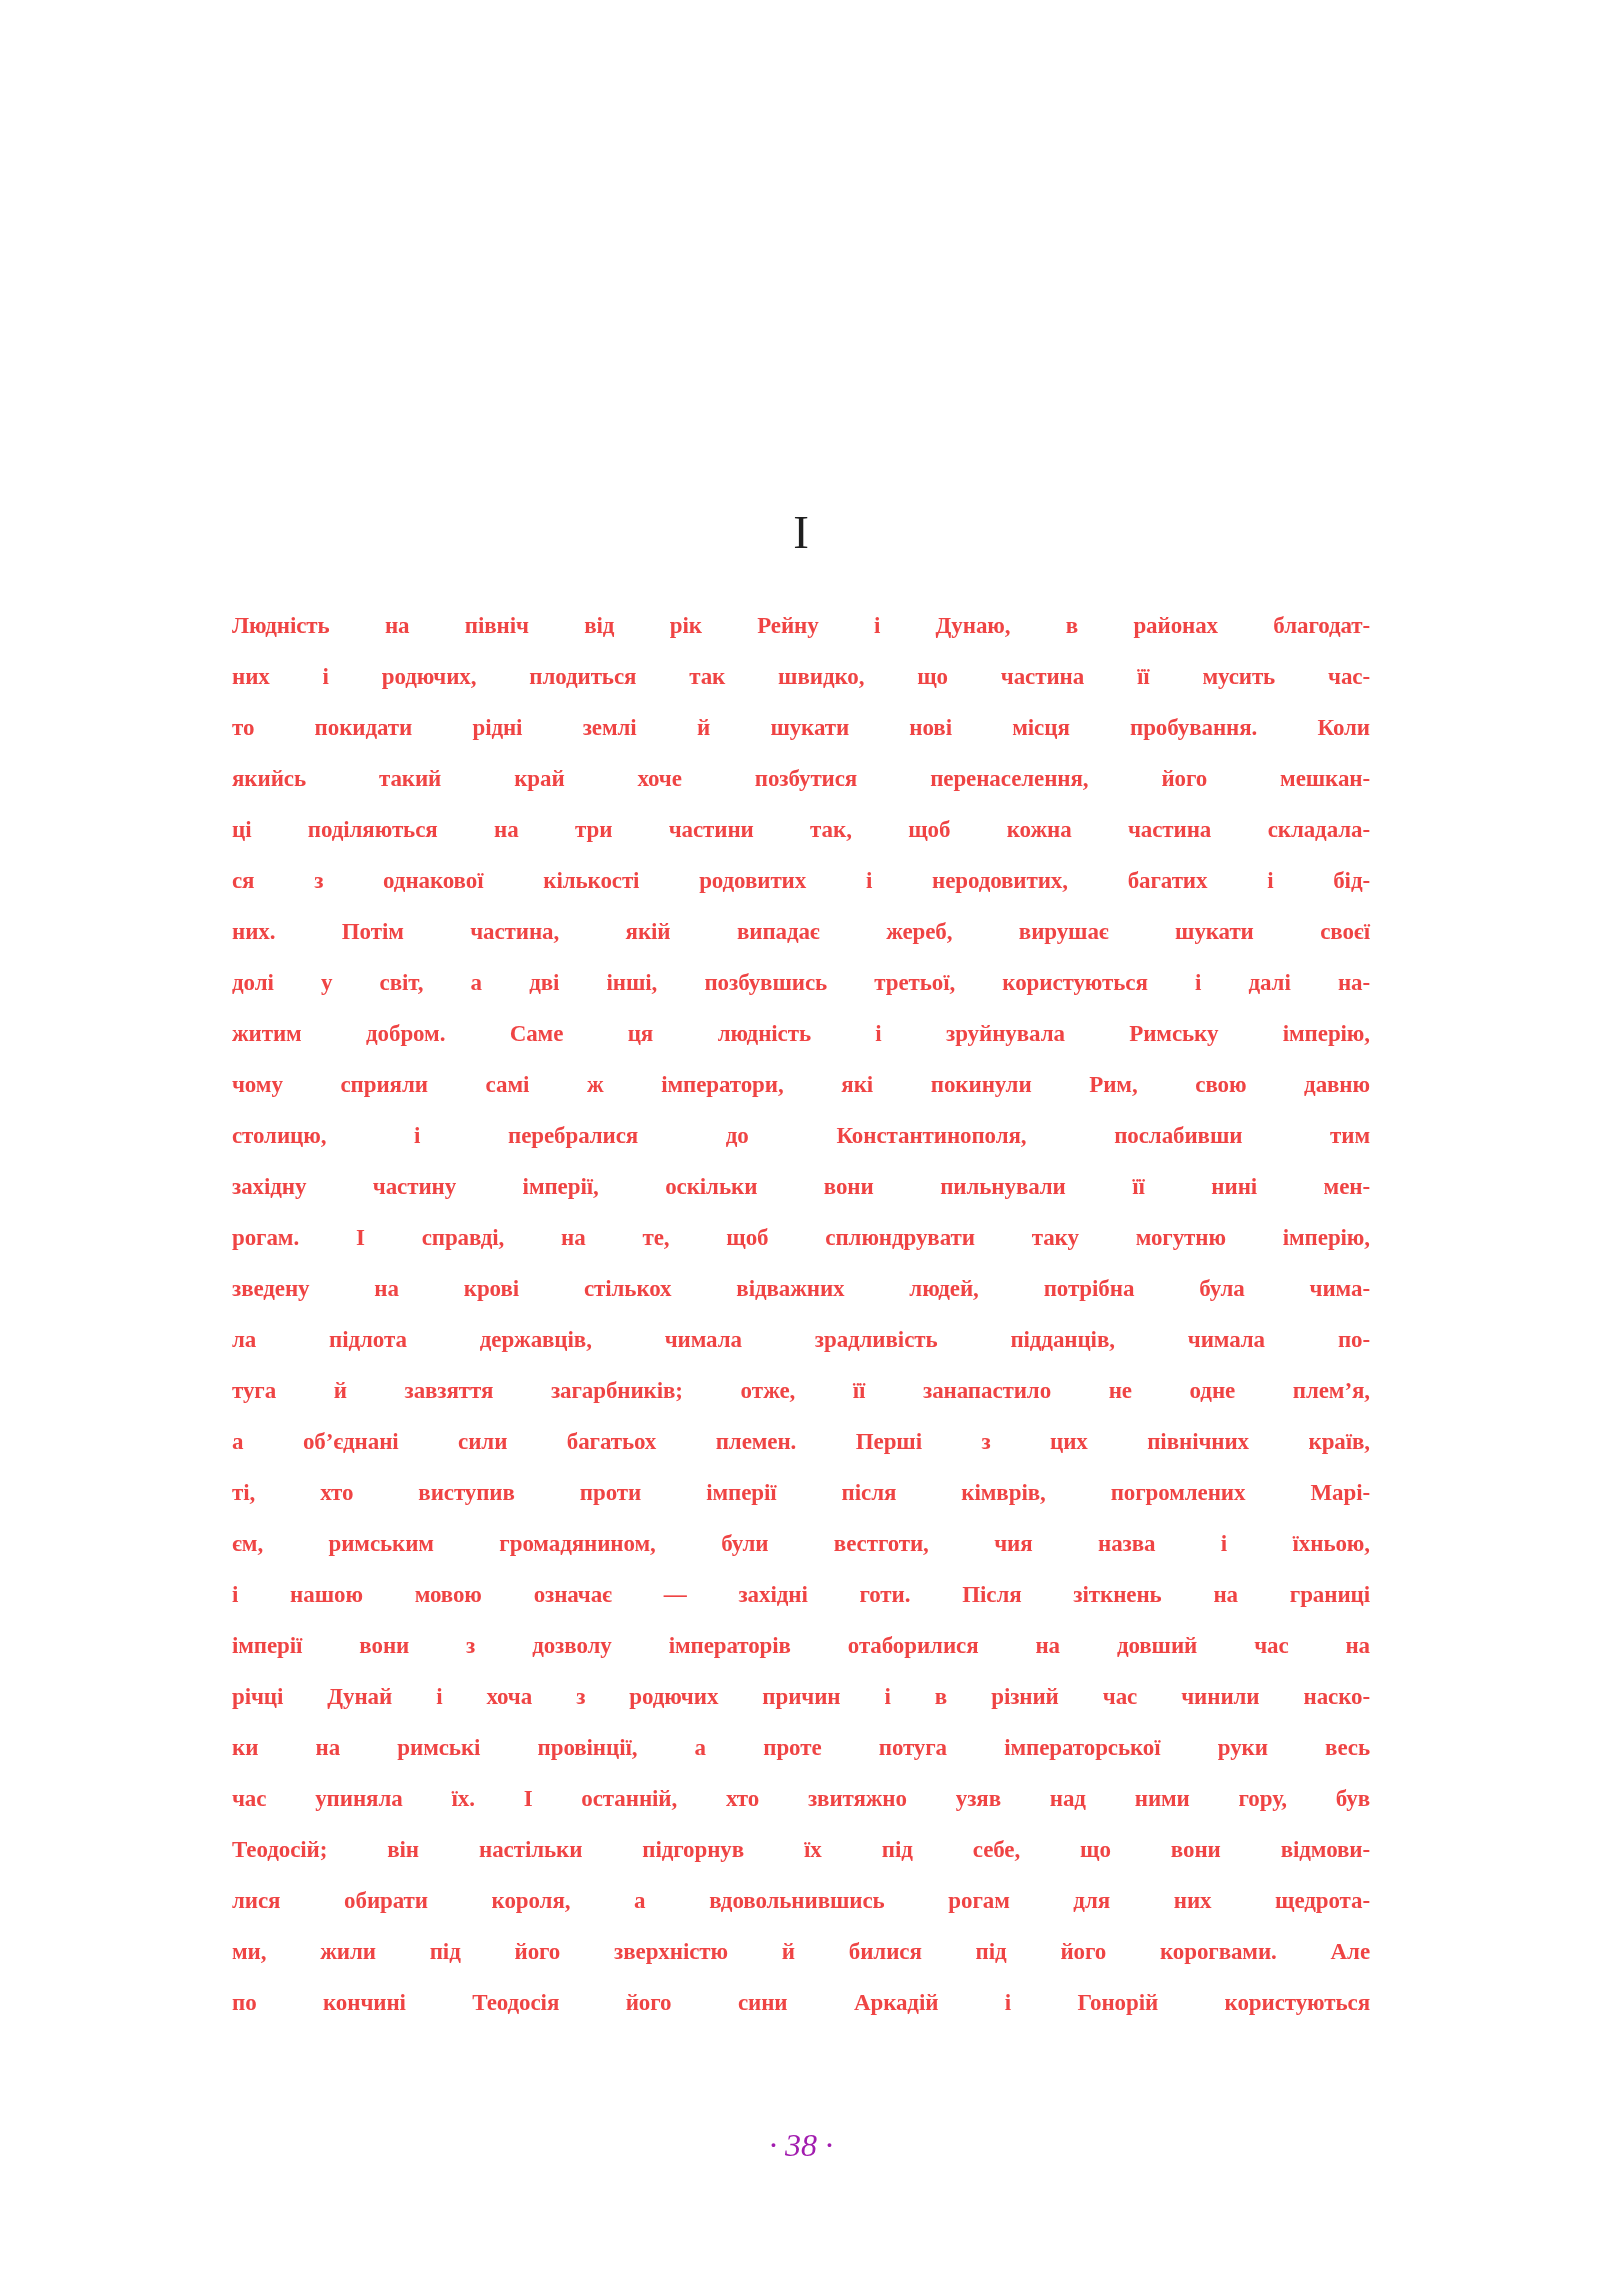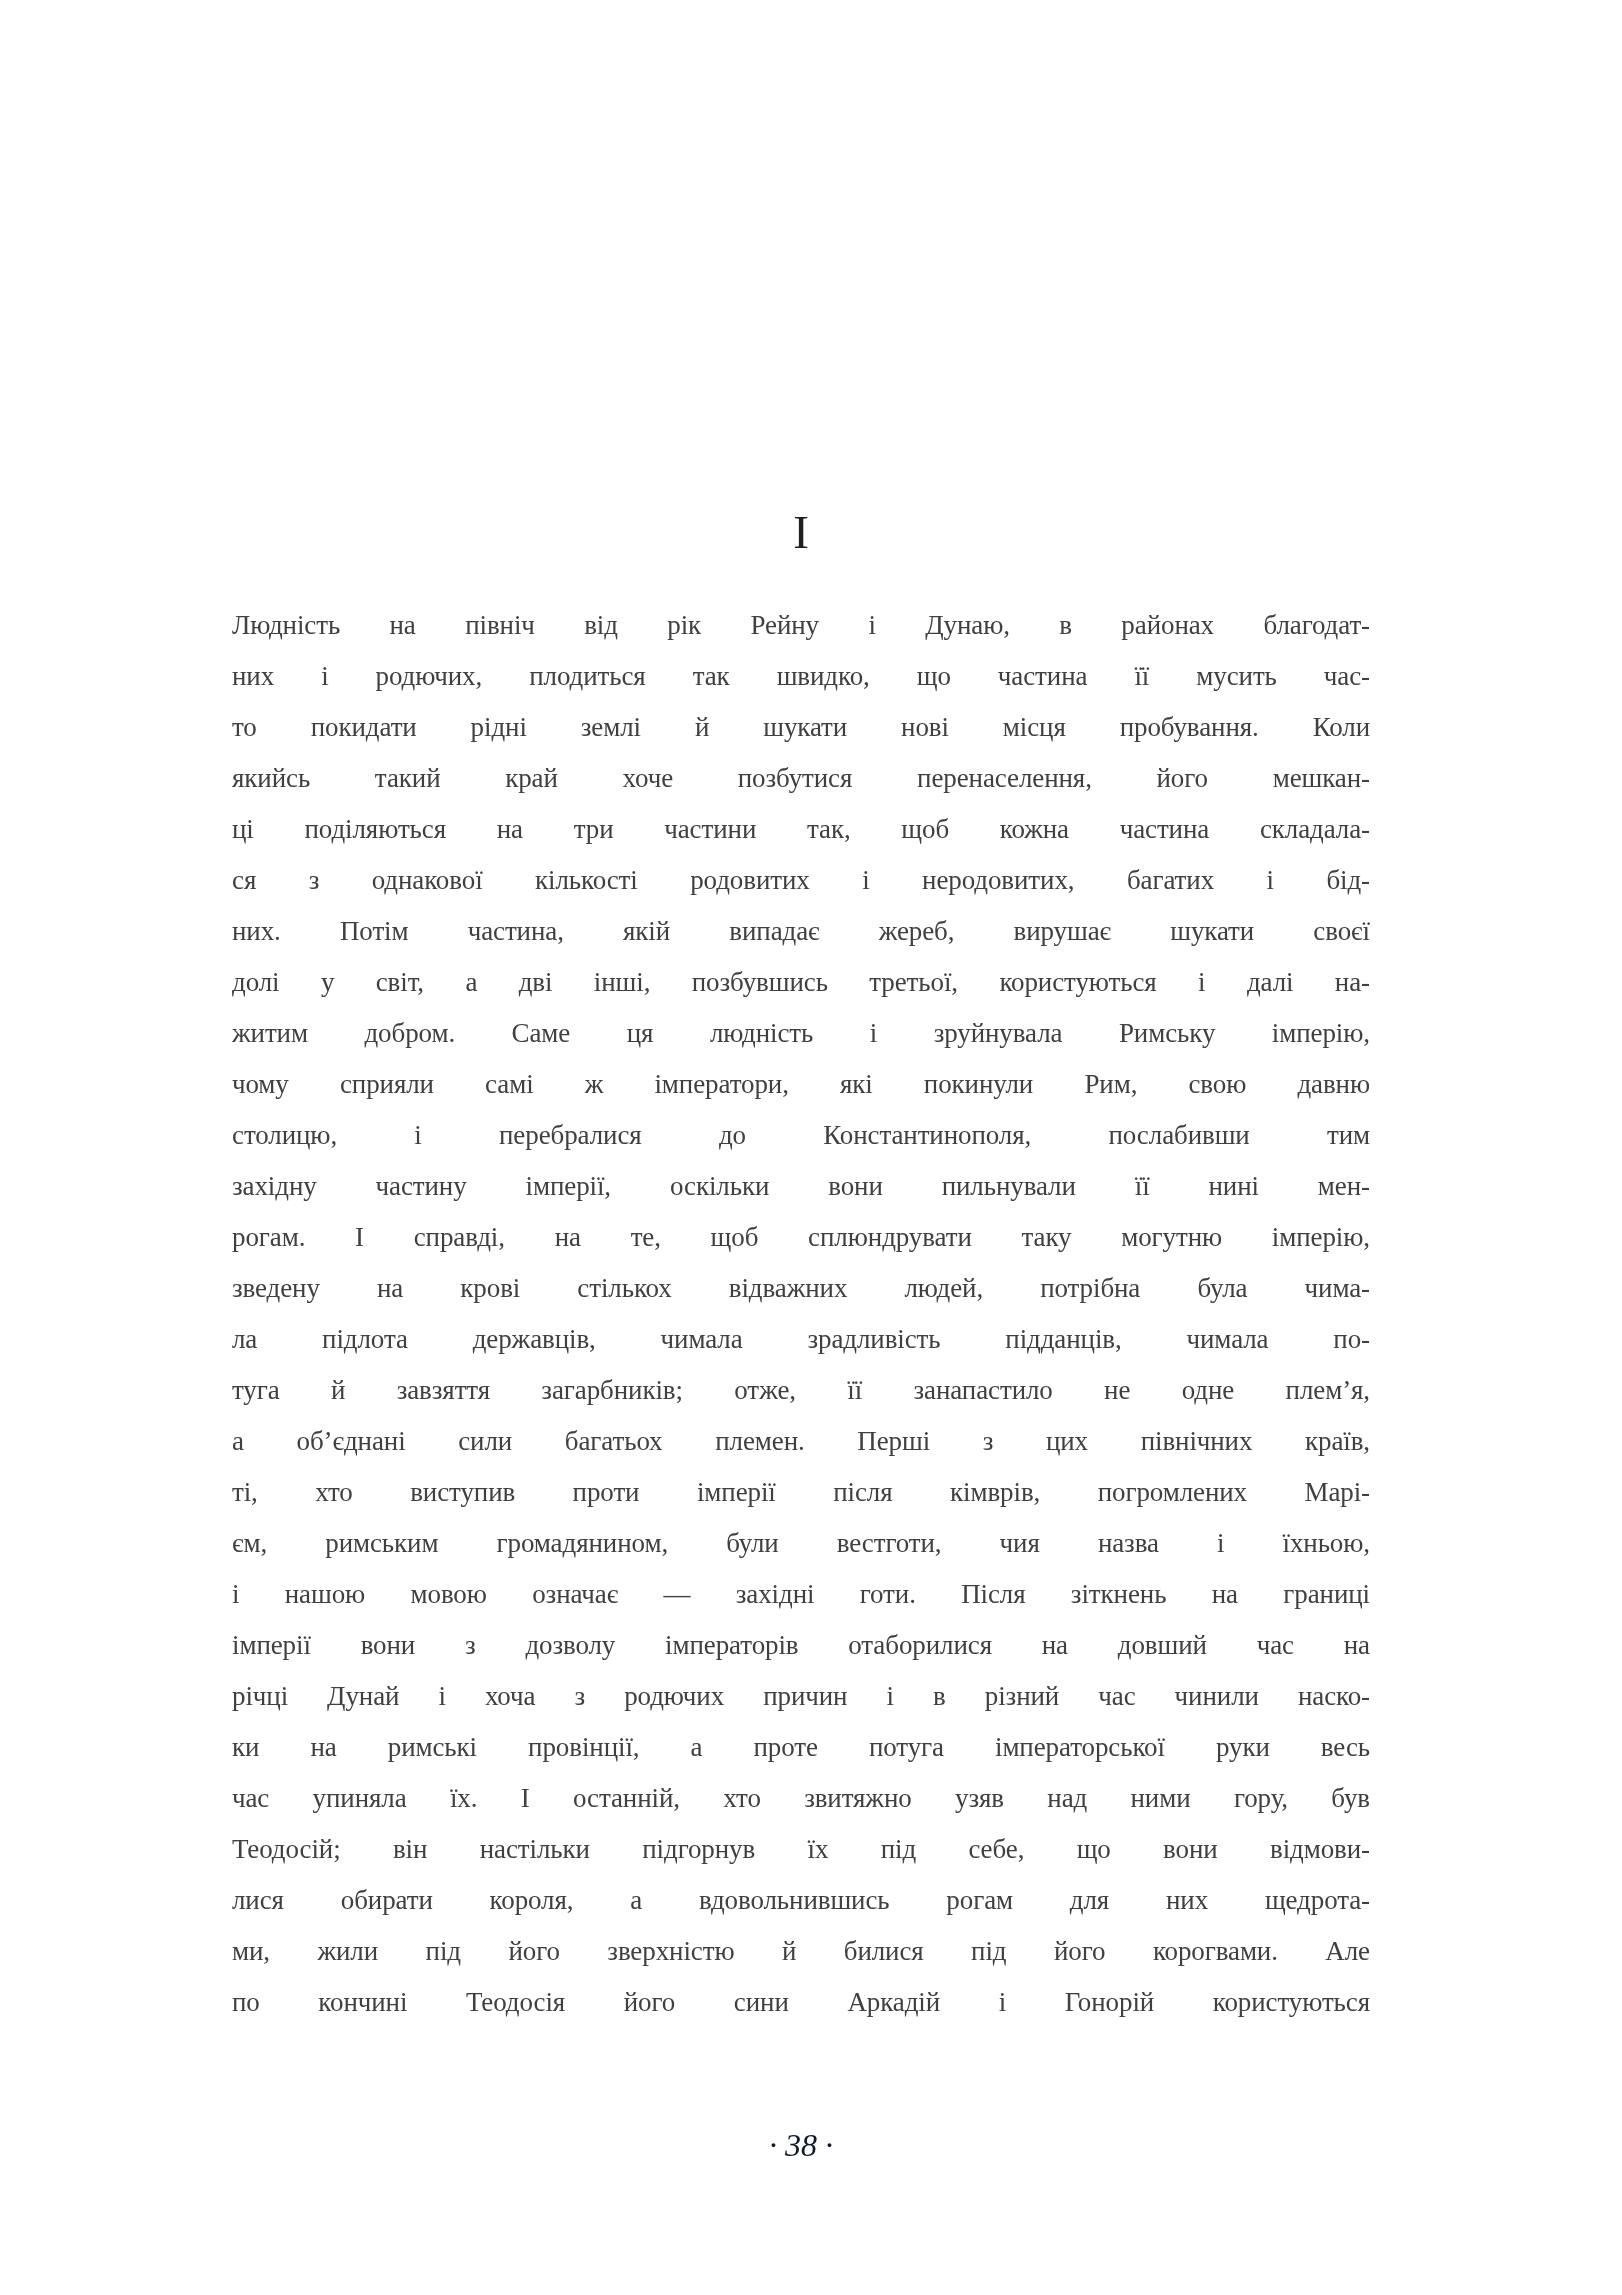--- a/index.html
+++ b/index.html
@@ -27,39 +27,40 @@
     font-weight: 400;
     color: #1f1f1f;
   }
   .text-block {
     position: absolute;
     top: 600px;
     left: 232px;
     width: 1138px;
   }
   .body-line {
-    font-size: 27px;
+    font-size: 23px;
     line-height: 51px;
     height: 51px;
     letter-spacing: -0.1px;
     text-align: justify;
     text-align-last: justify;
     white-space: normal;
-    color: #404040;
+    color: #ef4444;
+    font-weight: bold;
   }
   .page-number {
     position: absolute;
     top: 2126px;
     left: 232px;
     width: 1138px;
     text-align: center;
     font-size: 32px;
     line-height: 1.2;
     font-style: italic;
-    color: #0f172a;
+    color: #a21caf;
   }
 </style>
 </head>
 <body>
 
 <div class="book-page">
 
   <div class="chapter-heading">І</div>
 
   <div class="text-block">

